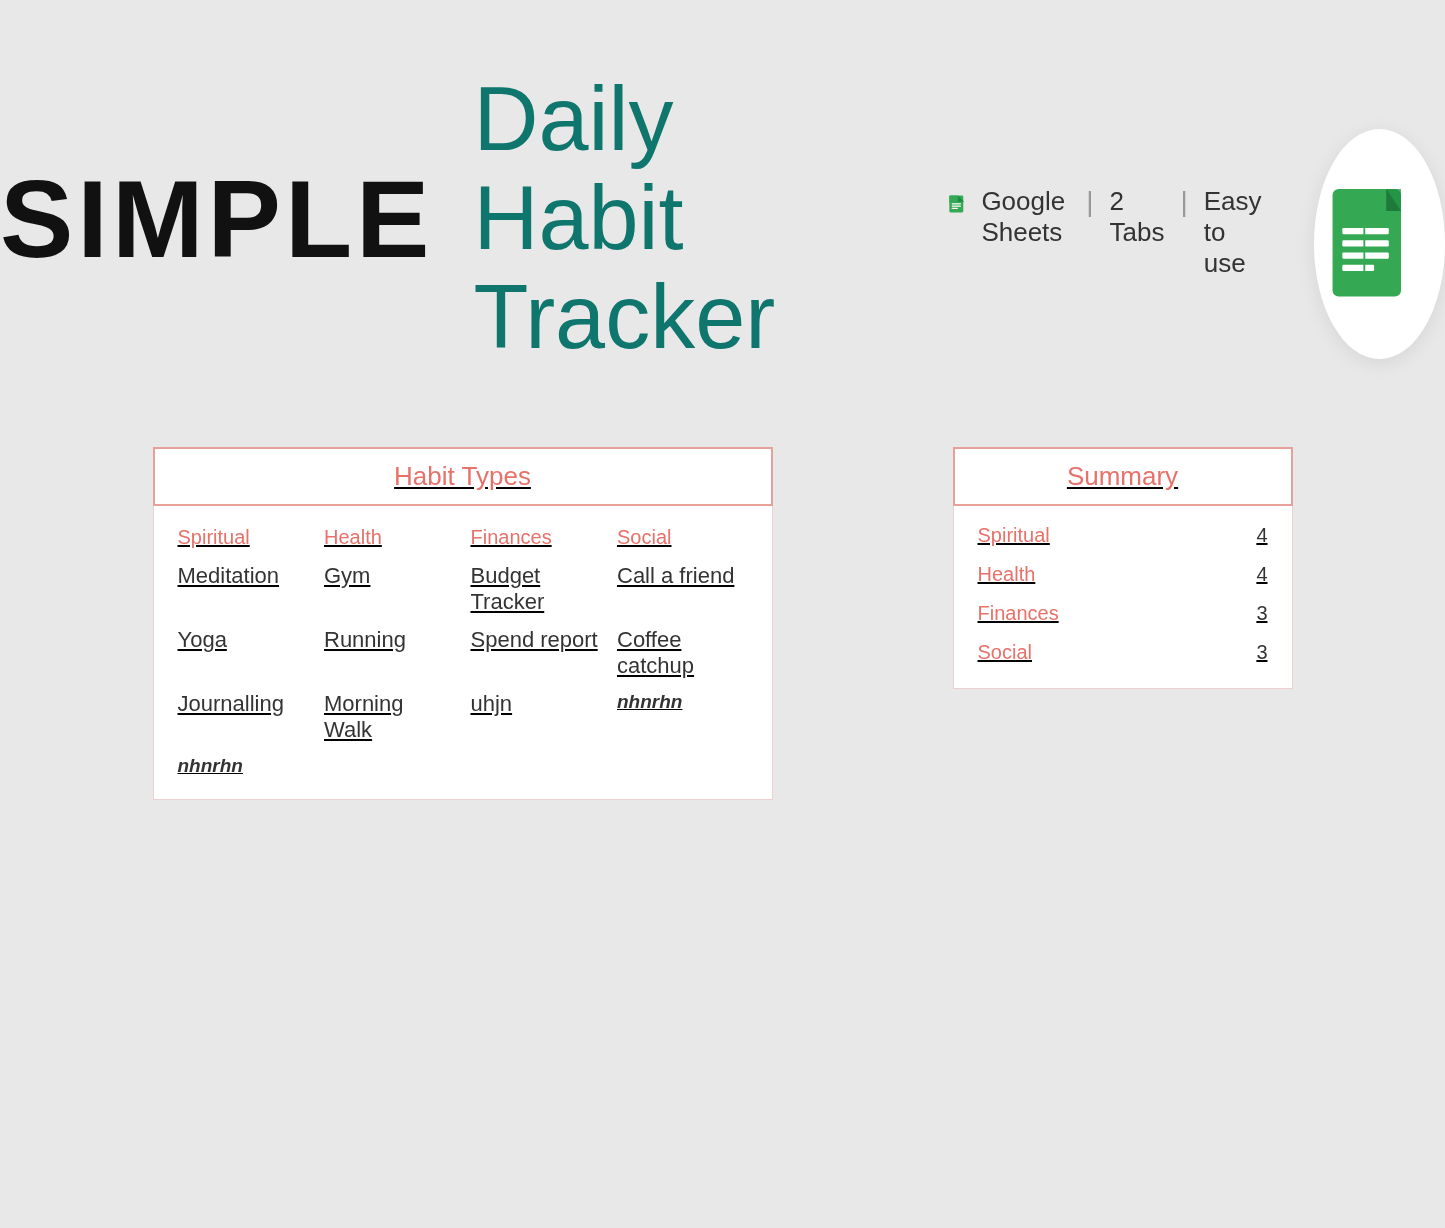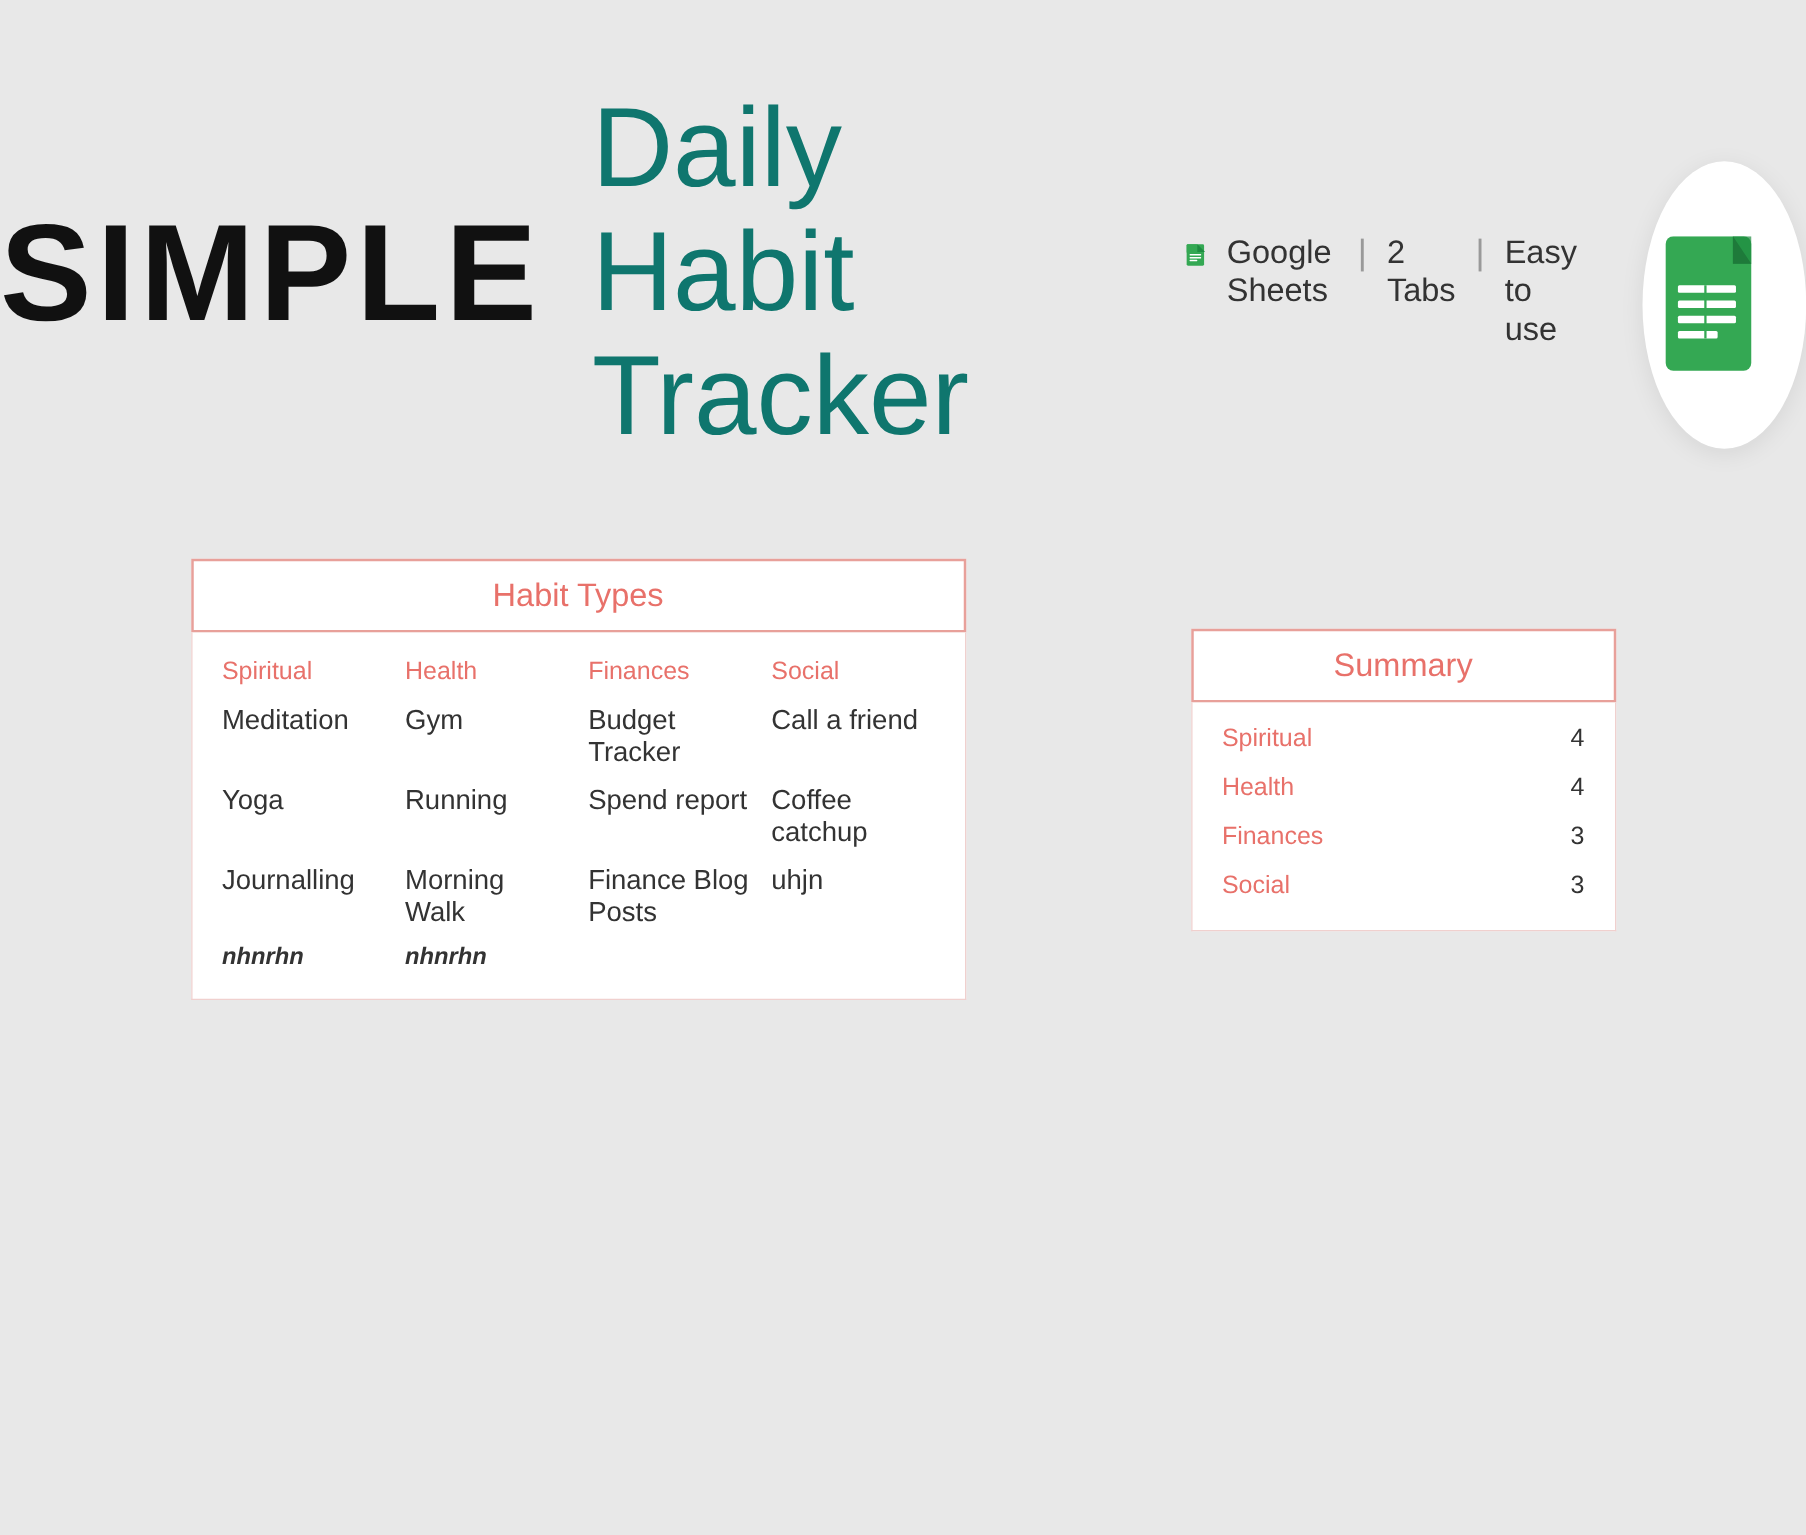--- a/index.html
+++ b/index.html
@@ -74,21 +74,22 @@
       height: 110px;
     }
 
     .tables-section {
       display: flex;
       gap: 80px;
       margin-top: 80px;
       padding: 0 80px;
       width: 100%;
       max-width: 1300px;
-      align-items: center;
+      align-items: flex-start;
+      text-decoration: underline;
     }
 
     .habit-types-table {
       flex: 0 0 620px;
     }
 
     .summary-table {
       flex: 0 0 340px;
       margin-left: auto;
     }
@@ -212,21 +213,20 @@
       <div class="habit-cell">Budget Tracker</div>
       <div class="habit-cell">Call a friend</div>
 
       <div class="habit-cell">Yoga</div>
       <div class="habit-cell">Running</div>
       <div class="habit-cell">Spend report</div>
       <div class="habit-cell">Coffee catchup</div>
 
       <div class="habit-cell">Journalling</div>
       <div class="habit-cell">Morning Walk</div>
-      <div class="habit-cell">Finance Blog Posts</div>
       <div class="habit-cell">uhjn</div>
 
       <div class="habit-cell bold-italic">nhnrhn</div>
       <div class="habit-cell bold-italic">nhnrhn</div>
       <div class="habit-cell"></div>
       <div class="habit-cell"></div>
     </div>
   </div>
 
   <div class="summary-table">

